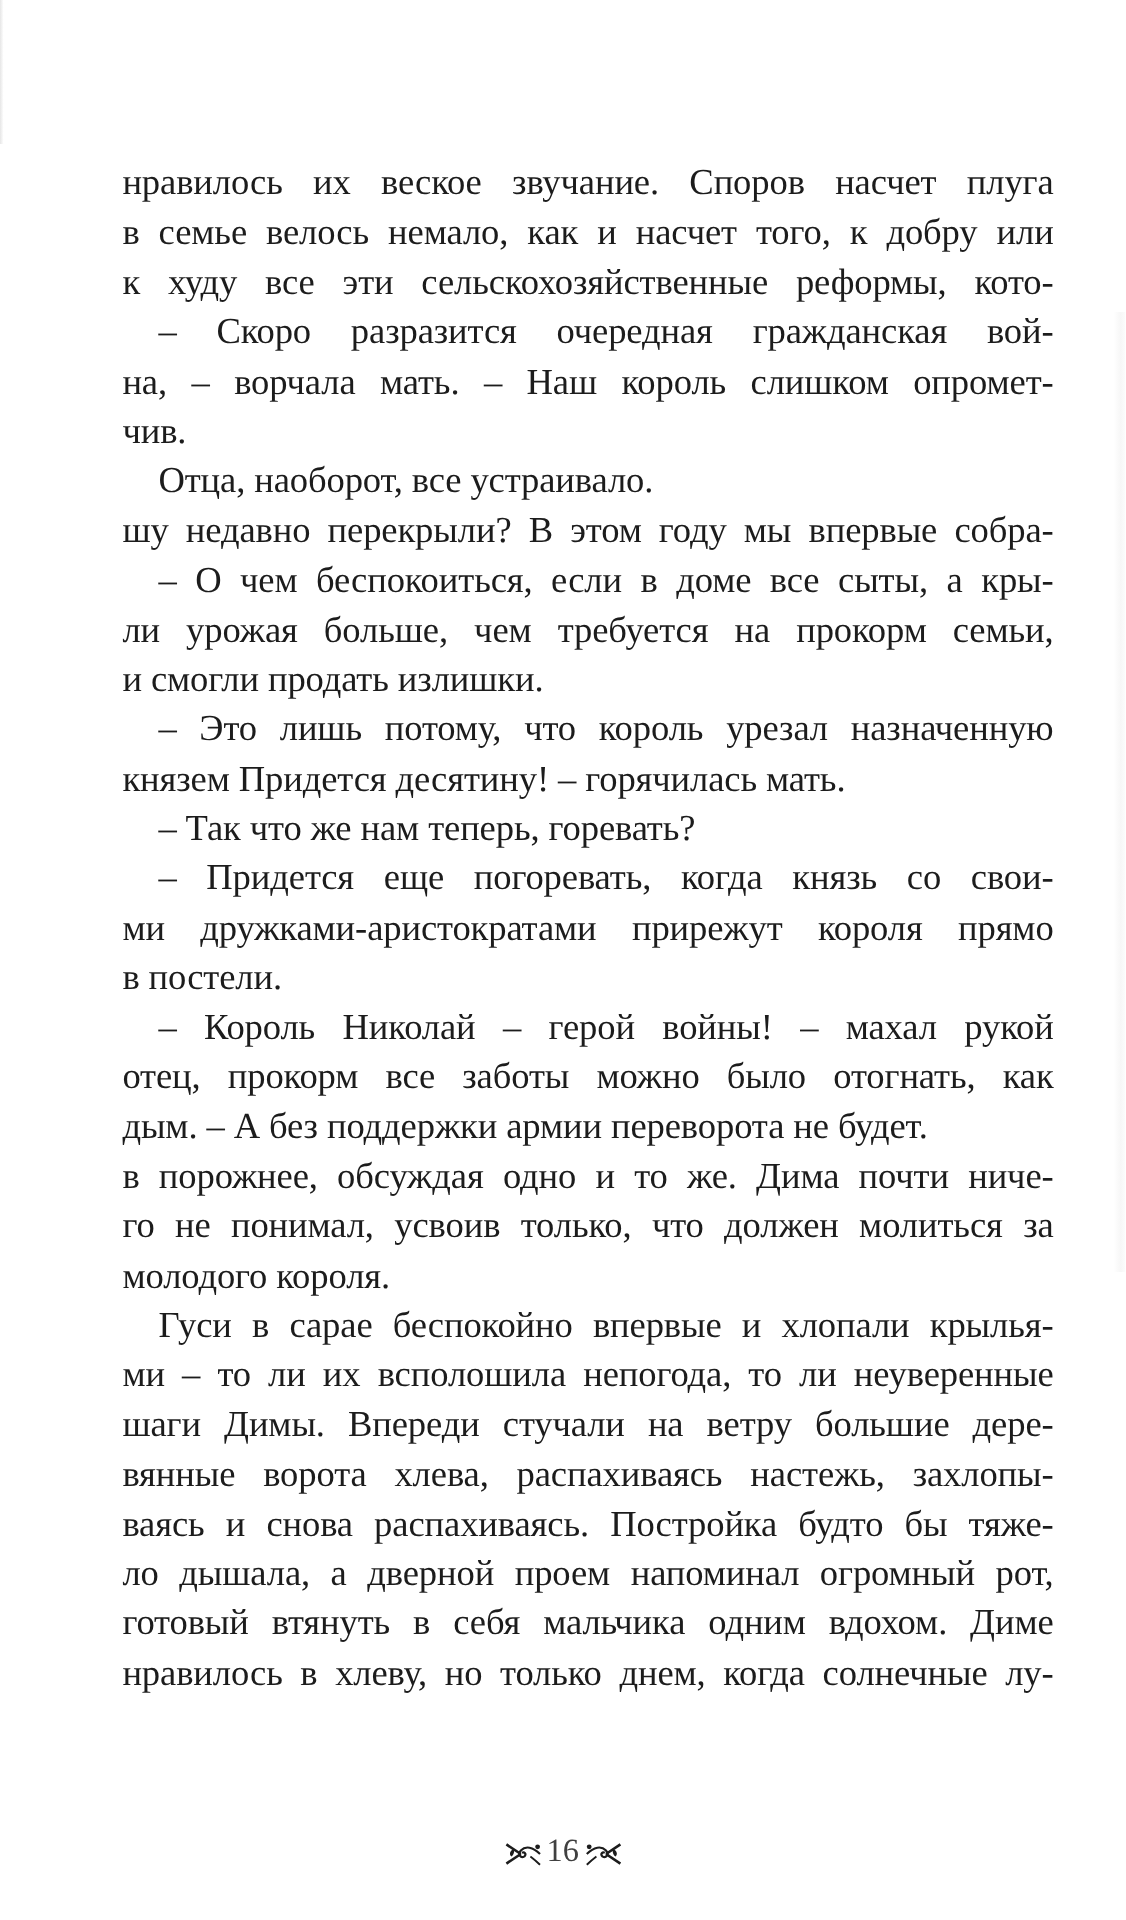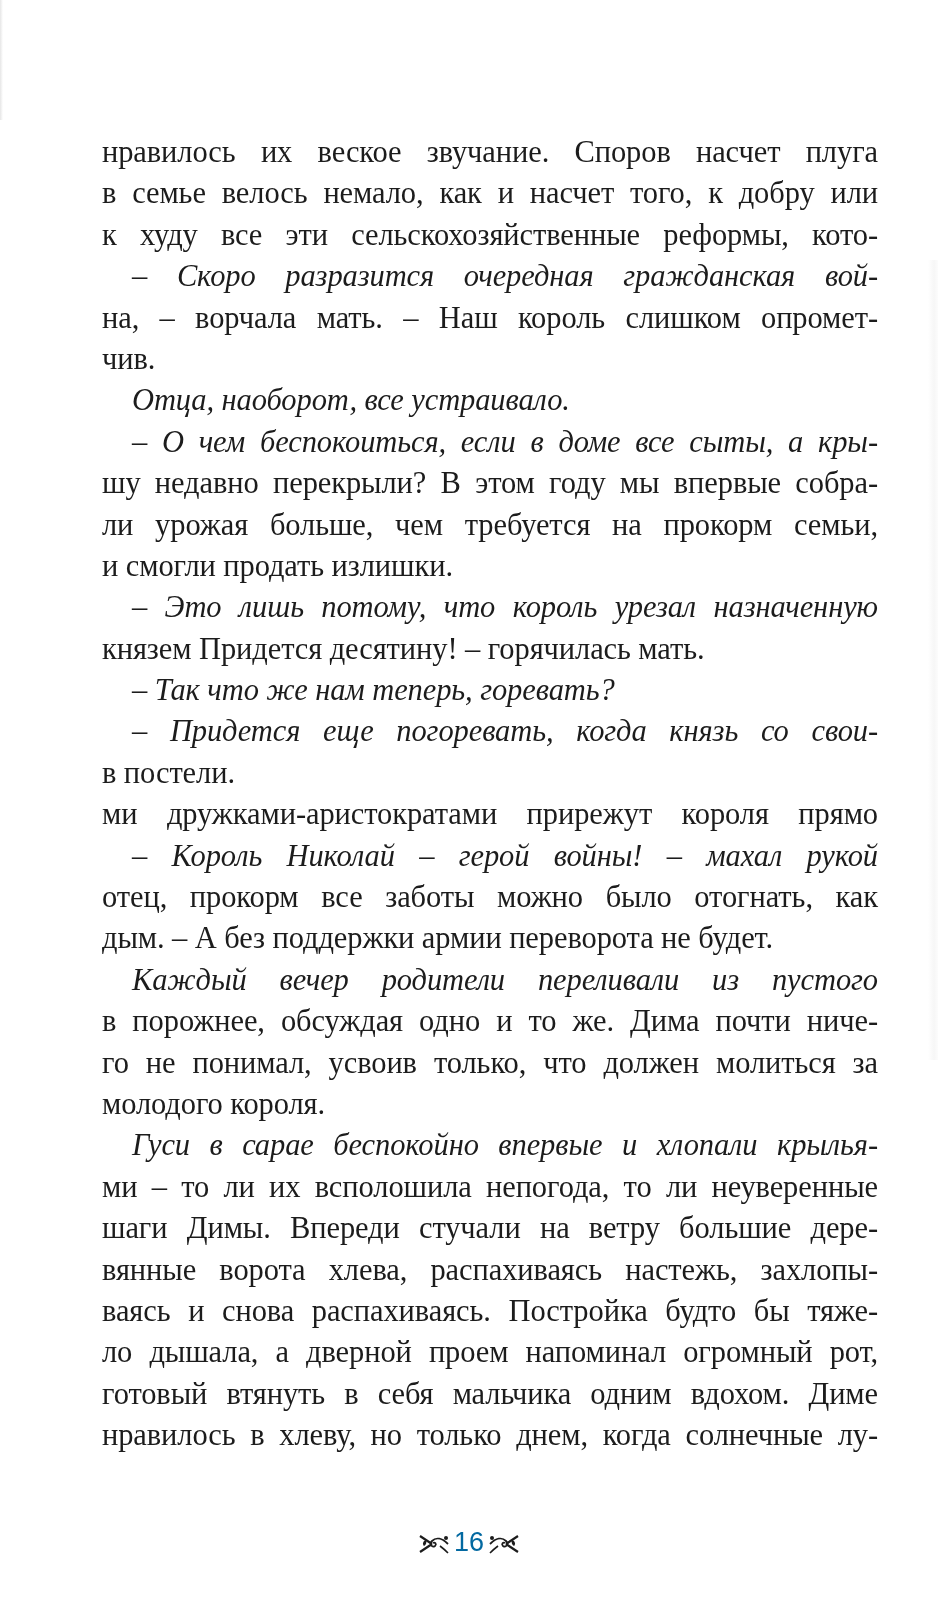--- a/index.html
+++ b/index.html
@@ -47,34 +47,33 @@
     font-size: 30.5px;
     white-space: nowrap;
     letter-spacing: -0.1px;
   }
   .line.justify {
     text-align: justify;
     text-align-last: justify;
   }
   .line.indent {
     padding-left: 30px;
-    font-style: italic;
   }
   .line.last {
     text-align: left;
   }
   .folio {
     position: absolute;
     left: 0;
     width: 938px;
     top: 1524px;
     text-align: center;
-    font-family: Liberation Sans, sans-serif;
+    font-family: Liberation Serif, serif;
     font-size: 27px;
-    color: #0369a1;
+    color: #404040;
     line-height: 36px;
   }
   .orn {
     display: inline-block;
     width: 34px;
     height: 22px;
     vertical-align: middle;
     margin: 0 4px;
   }
   .orn svg { width: 100%; height: 100%; display: block; }
@@ -87,34 +86,33 @@
   <div class="edge-right"></div>
 
   <div class="text-block" id="text-block">
       <span class="line justify">нравилось их веское звучание. Споров насчет плуга</span>
       <span class="line justify">в семье велось немало, как и насчет того, к добру или</span>
       <span class="line justify">к худу все эти сельскохозяйственные реформы, кото-</span>
       <span class="line indent justify">– Скоро разразится очередная гражданская вой-</span>
       <span class="line justify">на, – ворчала мать. – Наш король слишком опромет-</span>
       <span class="line last">чив.</span>
       <span class="line indent last">Отца, наоборот, все устраивало.</span>
+      <span class="line justify">шу недавно перекрыли? В этом году мы впервые собра-</span>
       <span class="line indent justify">– О чем беспокоиться, если в доме все сыты, а кры-</span>
-      <span class="line justify">шу недавно перекрыли? В этом году мы впервые собра-</span>
       <span class="line justify">ли урожая больше, чем требуется на прокорм семьи,</span>
       <span class="line last">и смогли продать излишки.</span>
       <span class="line indent justify">– Это лишь потому, что король урезал назначенную</span>
       <span class="line last">князем Придется десятину! – горячилась мать.</span>
       <span class="line indent last">– Так что же нам теперь, горевать?</span>
       <span class="line indent justify">– Придется еще погоревать, когда князь со свои-</span>
+      <span class="line justify">ми дружками-аристократами прирежут короля прямо</span>
       <span class="line last">в постели.</span>
-      <span class="line justify">ми дружками-аристократами прирежут короля прямо</span>
       <span class="line indent justify">– Король Николай – герой войны! – махал рукой</span>
       <span class="line justify">отец, прокорм все заботы можно было отогнать, как</span>
       <span class="line last">дым. – А без поддержки армии переворота не будет.</span>
-      <span class="line indent justify">Каждый вечер родители переливали из пустого</span>
       <span class="line justify">в порожнее, обсуждая одно и то же. Дима почти ниче-</span>
       <span class="line justify">го не понимал, усвоив только, что должен молиться за</span>
       <span class="line last">молодого короля.</span>
       <span class="line indent justify">Гуси в сарае беспокойно впервые и хлопали крылья-</span>
       <span class="line justify">ми – то ли их всполошила непогода, то ли неуверенные</span>
       <span class="line justify">шаги Димы. Впереди стучали на ветру большие дере-</span>
       <span class="line justify">вянные ворота хлева, распахиваясь настежь, захлопы-</span>
       <span class="line justify">ваясь и снова распахиваясь. Постройка будто бы тяже-</span>
       <span class="line justify">ло дышала, а дверной проем напоминал огромный рот,</span>
       <span class="line justify">готовый втянуть в себя мальчика одним вдохом. Диме</span>

